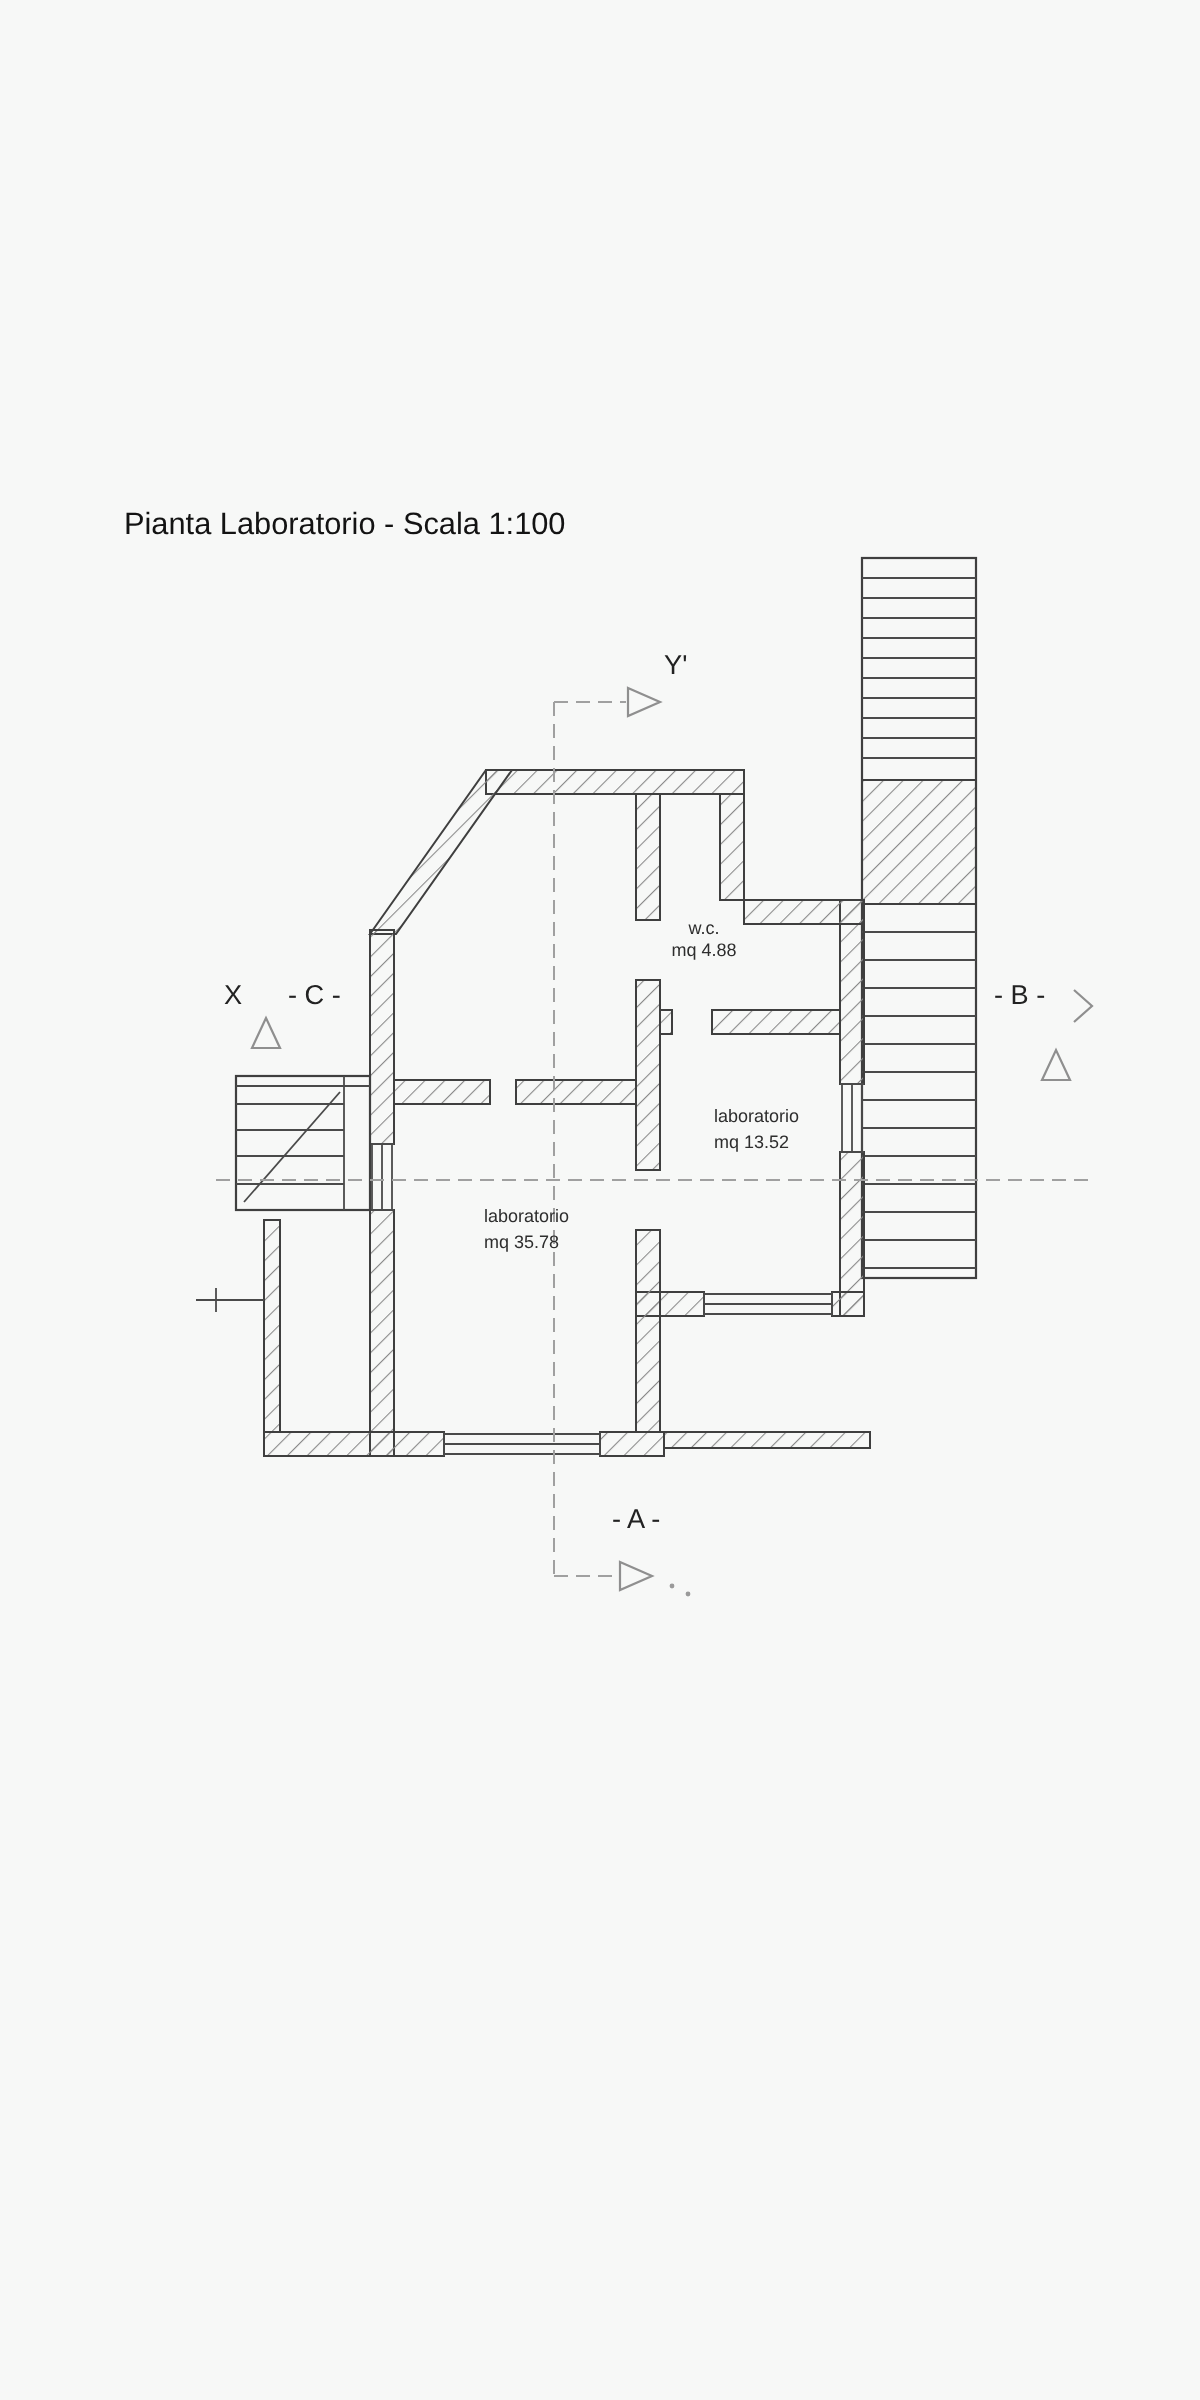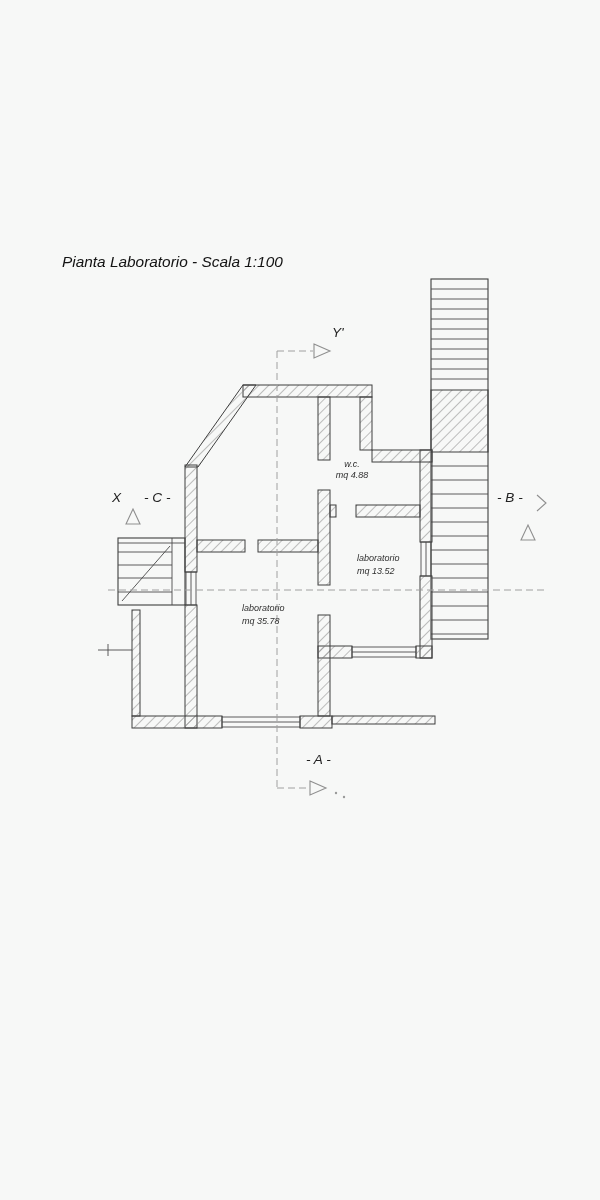--- a/index.html
+++ b/index.html
@@ -1,21 +1,21 @@
 <!DOCTYPE html>
 <html><head>
 <meta charset="utf-8">
 <style>
   html,body{margin:0;padding:0;}
   body{
     width:600px;height:1200px;
     background:#f7f8f7;
     font-family:"Liberation Sans", sans-serif;
   }
-  .sheet{position:relative;width:600px;height:1200px;overflow:hidden;font-style:italic;}
+  .sheet{position:relative;width:600px;height:1200px;overflow:hidden;}
   svg{position:absolute;left:0;top:0;display:block;}
   text{fill:#1d1d1d;}
   .title-text{font-size:15.4px;fill:#131313;}
   .section-text{font-size:13.6px;fill:#222;}
   .room-text{font-size:9px;fill:#2e2e2e;}
   .wall{fill:url(#hatch);stroke:#3f3f3f;stroke-width:1;}
   .thinline{stroke:#4a4a4a;stroke-width:0.9;fill:none;}
   .outline{stroke:#3f3f3f;stroke-width:1.1;fill:none;}
   .dashed{stroke:#a0a0a0;stroke-width:1;fill:none;stroke-dasharray:7 4;}
   .oparrow{fill:#f7f8f7;stroke:#8f8f8f;stroke-width:1.1;}

